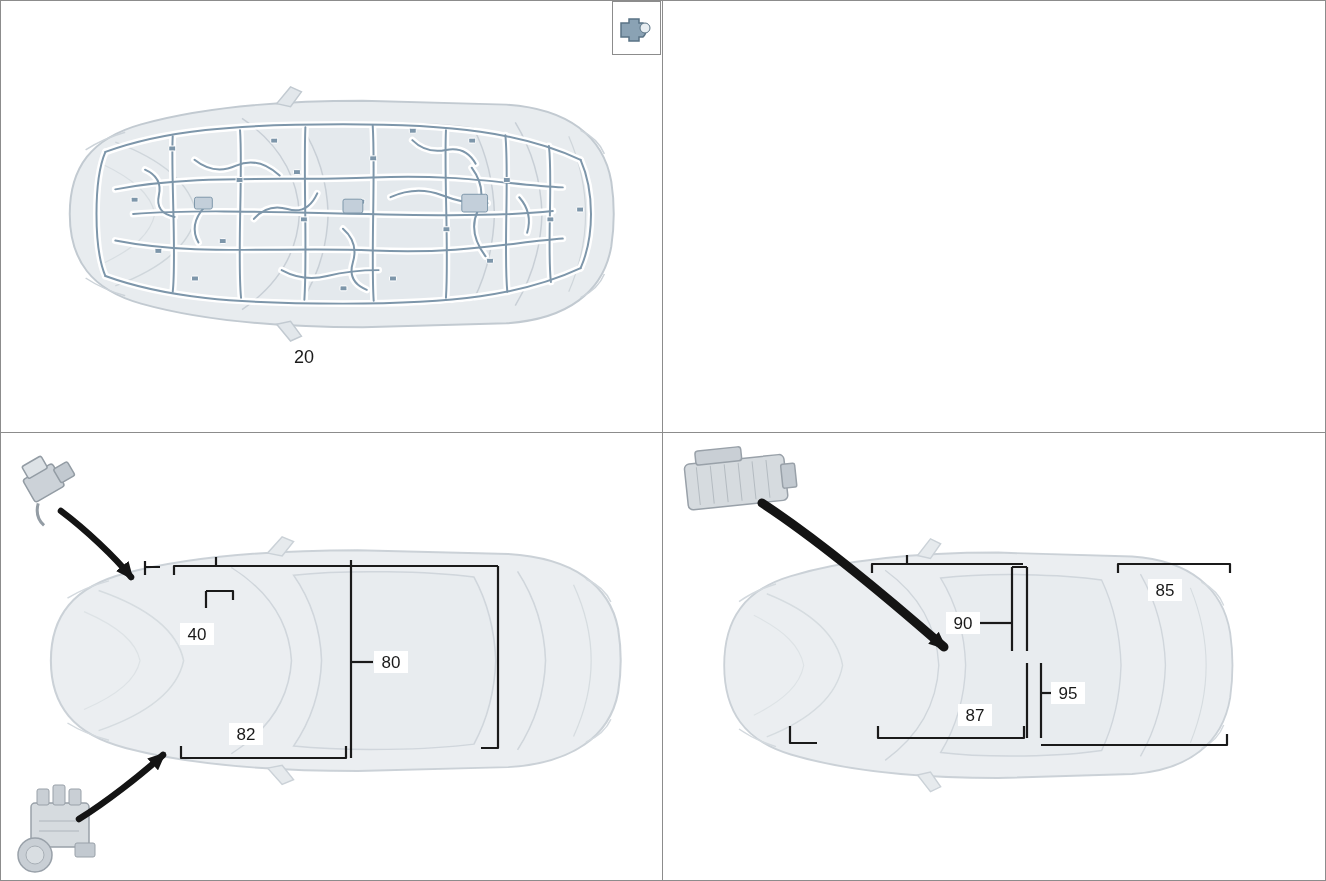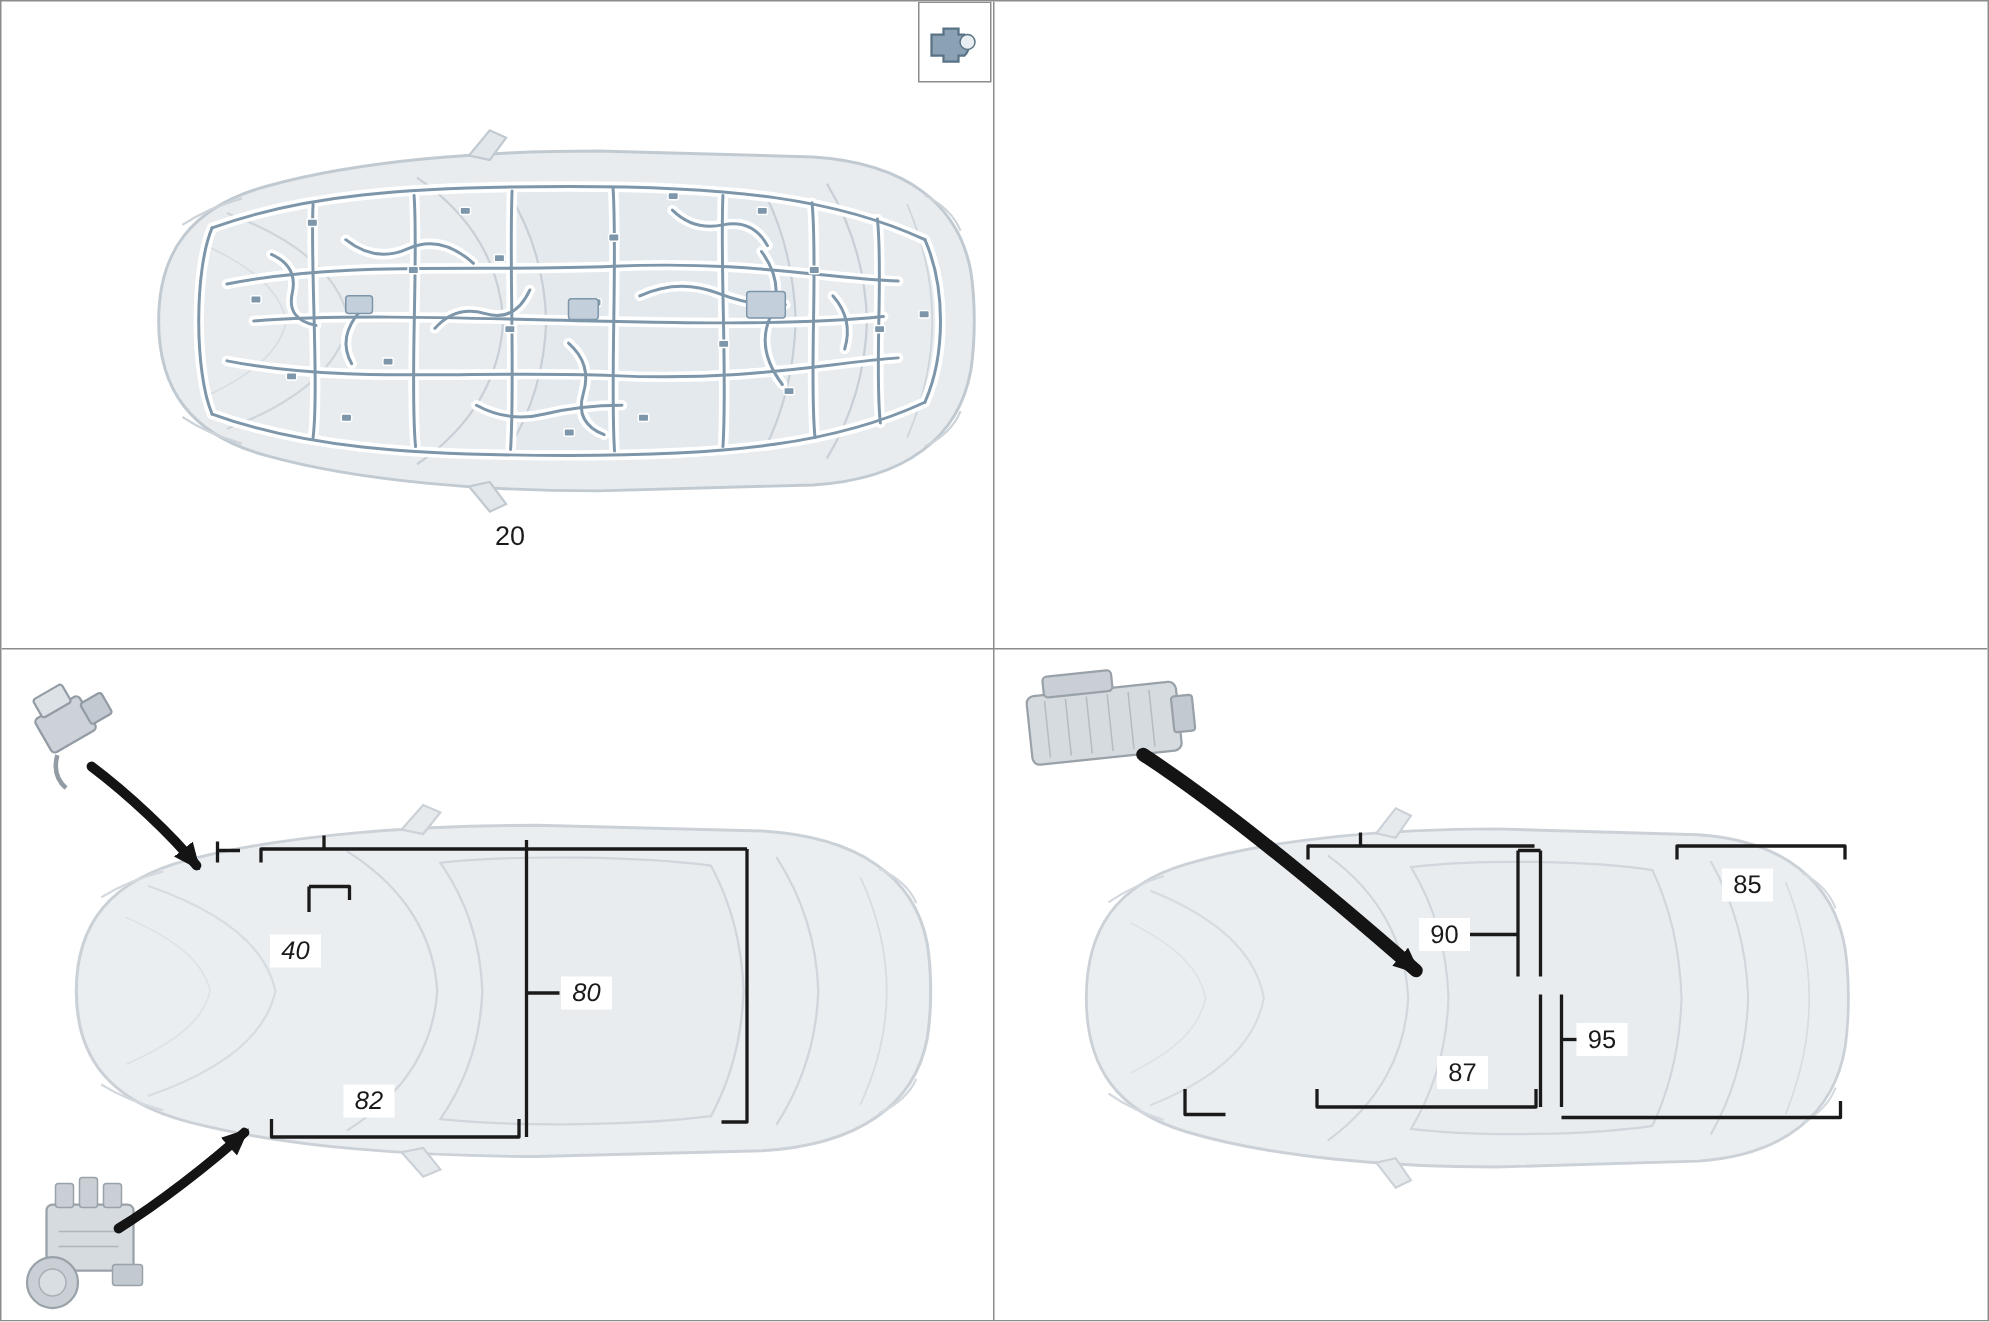--- a/index.html
+++ b/index.html
@@ -8,23 +8,23 @@
     position:relative;
     width:1326px;height:881px;
     box-sizing:border-box;
     border:1px solid #8c8c8c;
     background:#ffffff;
     font-family:"Liberation Sans", sans-serif;
     overflow:hidden;
   }
   .panel{position:absolute;}
   .panel svg{display:block;}
-  .panel-tl{left:0;top:0;width:662px;height:432px;padding-left:36px;}
+  .panel-tl{left:0;top:0;width:662px;height:432px;}
   .panel-tr{left:662px;top:0;width:662px;height:432px;}
-  .panel-bl{left:0;top:432px;width:662px;height:447px;font-style:italic;}
+  .panel-bl{left:0;top:432px;width:662px;height:447px;}
   .panel-br{left:659px;top:432px;width:662px;height:447px;}
   .vline{position:absolute;left:661px;top:0;width:1px;height:100%;background:#8c8c8c;}
   .hline{position:absolute;left:0;top:431px;width:100%;height:1px;background:#8c8c8c;}
   .icon-box{
     position:absolute;left:611px;top:0;width:49px;height:54px;
     border:1px solid #8c8c8c;background:#fff;
     display:flex;align-items:center;justify-content:center;
     box-sizing:border-box;cursor:pointer;
   }
   .callout-text{font-size:17px;fill:#1a1a1a;}

